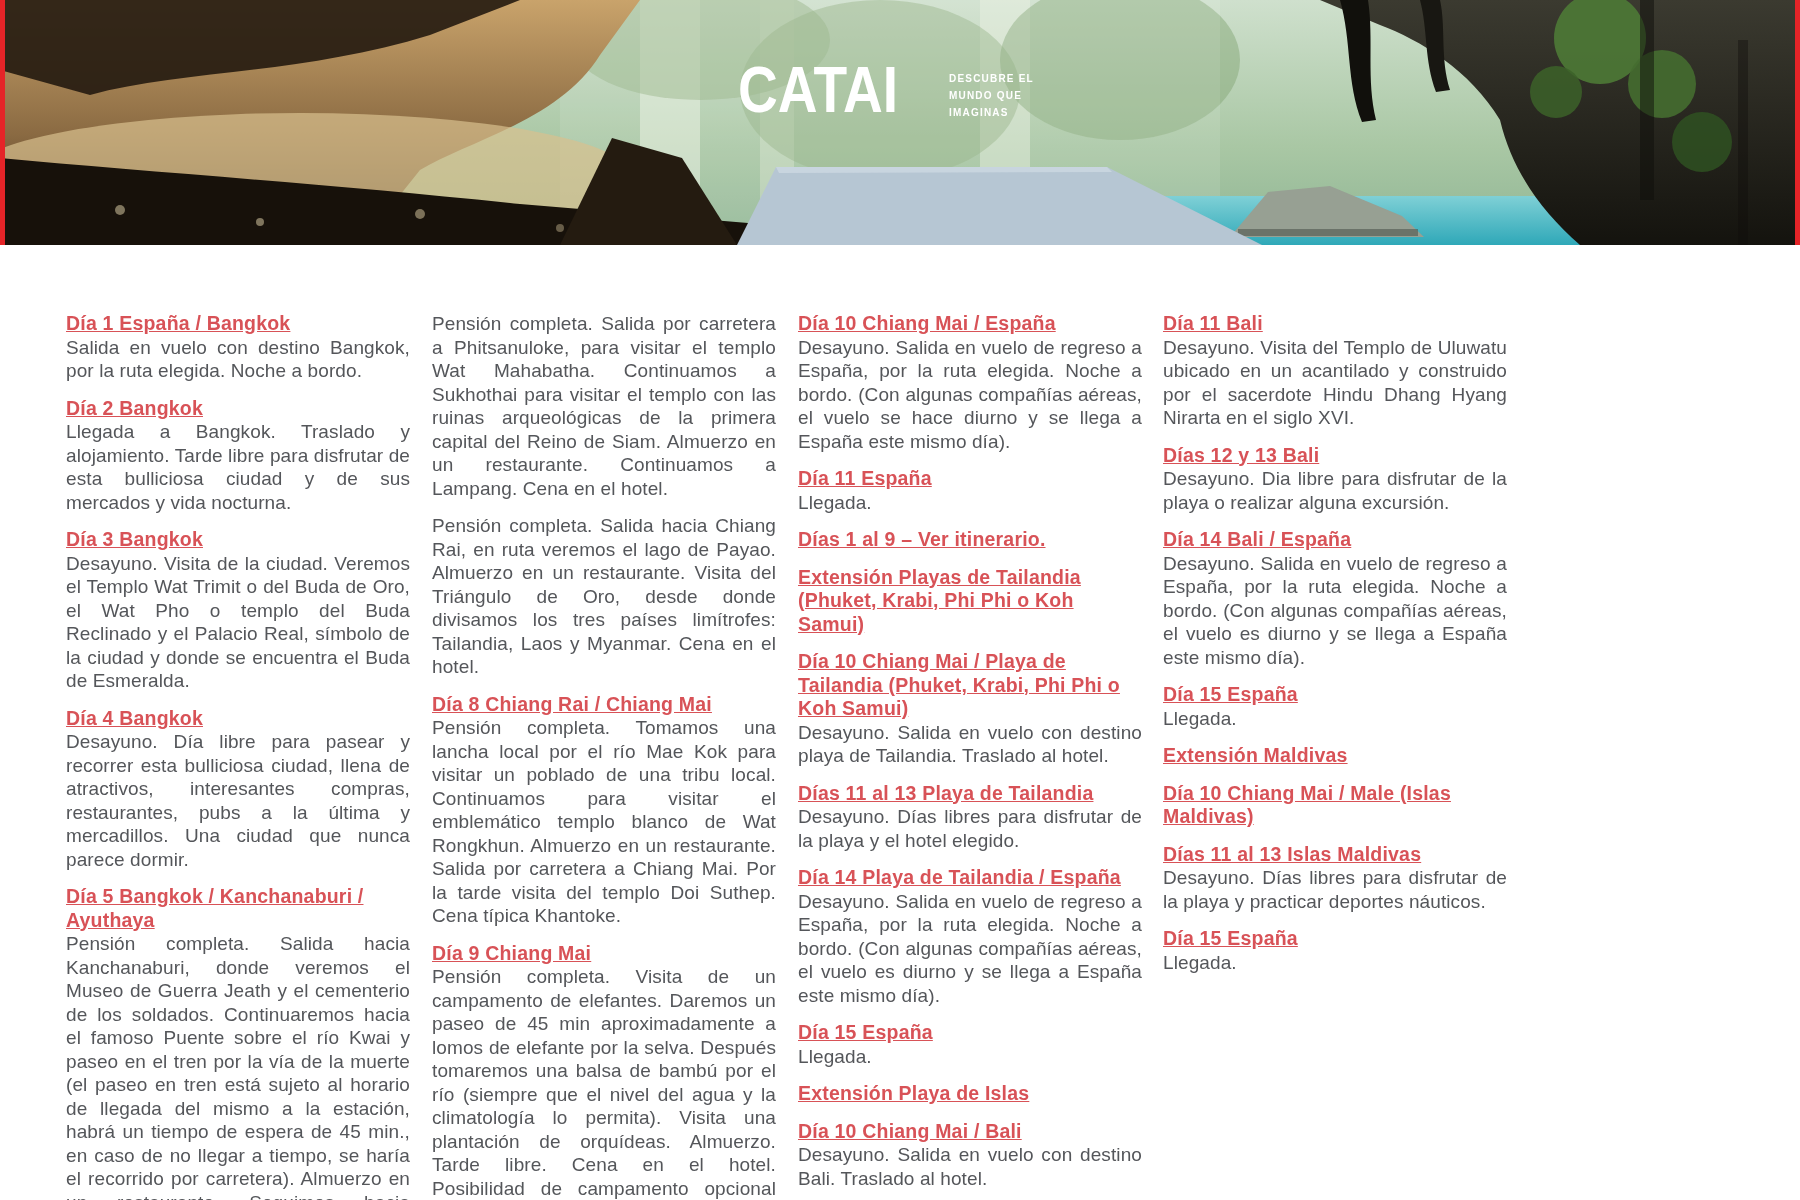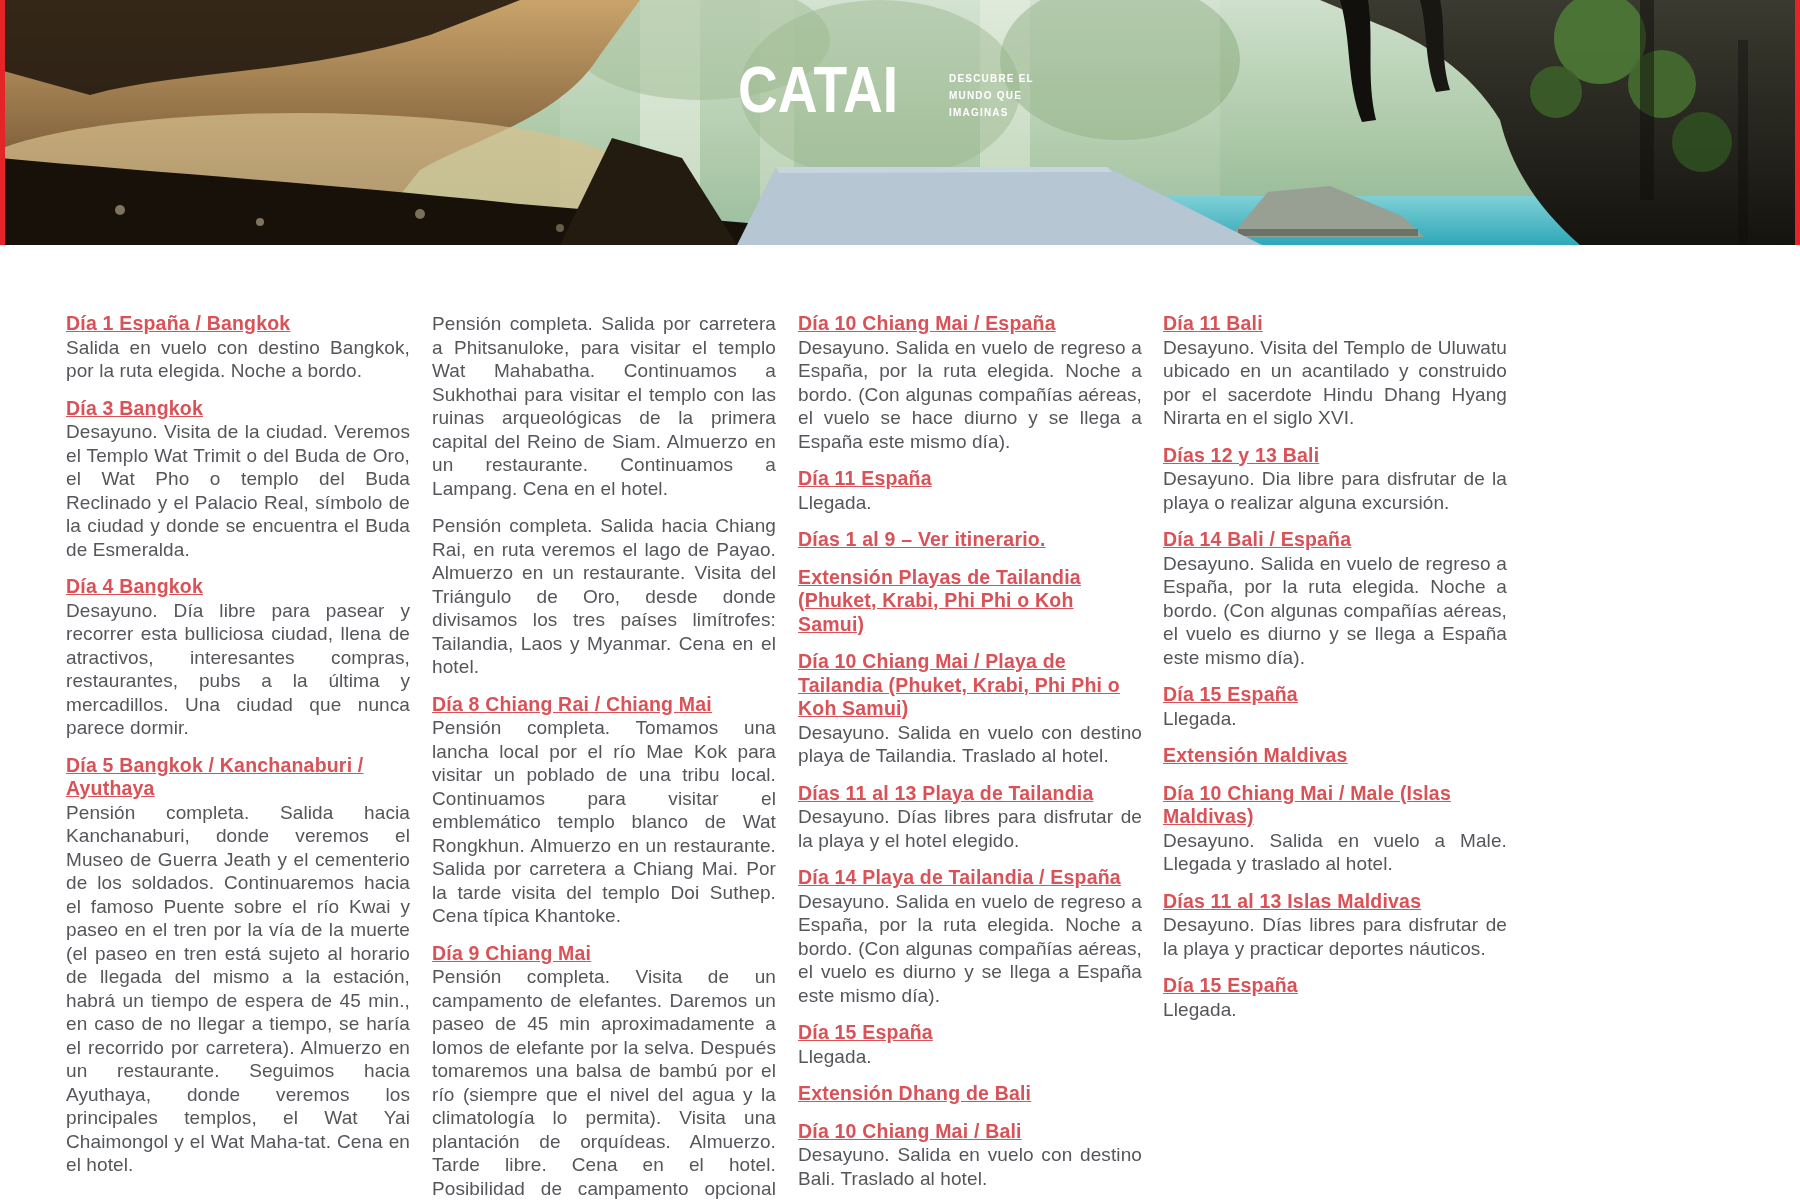--- a/index.html
+++ b/index.html
@@ -119,20 +119,24 @@
   </div>
 </div>
 
 <div>
   <div class="col col1">
       <div class="block">
         <h3>Día 1 España / Bangkok</h3>
         <p>Salida en vuelo con destino Bangkok, por la ruta elegida. Noche a bordo.</p>
       </div>
       <div class="block">
+        <h3>Día 2 Bangkok</h3>
+        <p>Llegada a Bangkok. Traslado y alojamiento. Tarde libre para disfrutar de esta bulliciosa ciudad y de sus mercados y vida nocturna.</p>
+      </div>
+      <div class="block">
         <h3>Día 3 Bangkok</h3>
         <p>Desayuno. Visita de la ciudad. Veremos el Templo Wat Trimit o del Buda de Oro, el Wat Pho o templo del Buda Reclinado y el Palacio Real, símbolo de la ciudad y donde se encuentra el Buda de Esmeralda.</p>
       </div>
       <div class="block">
         <h3>Día 4 Bangkok</h3>
         <p>Desayuno. Día libre para pasear y recorrer esta bulliciosa ciudad, llena de atractivos, interesantes compras, restaurantes, pubs a la última y mercadillos. Una ciudad que nunca parece dormir.</p>
       </div>
       <div class="block">
         <h3>Día 5 Bangkok / Kanchanaburi / Ayuthaya</h3>
         <p>Pensión completa. Salida hacia Kanchanaburi, donde veremos el Museo de Guerra Jeath y el cementerio de los soldados. Continuaremos hacia el famoso Puente sobre el río Kwai y paseo en el tren por la vía de la muerte (el paseo en tren está sujeto al horario de llegada del mismo a la estación, habrá un tiempo de espera de 45 min., en caso de no llegar a tiempo, se haría el recorrido por carretera). Almuerzo en un restaurante. Seguimos hacia Ayuthaya, donde veremos los principales templos, el Wat Yai Chaimongol y el Wat Maha-tat. Cena en el hotel.</p>
@@ -179,21 +183,21 @@
       </div>
       <div class="block">
         <h3>Día 14 Playa de Tailandia / España</h3>
         <p>Desayuno. Salida en vuelo de regreso a España, por la ruta elegida. Noche a bordo. (Con algunas compañías aéreas, el vuelo es diurno y se llega a España este mismo día).</p>
       </div>
       <div class="block">
         <h3>Día 15 España</h3>
         <p>Llegada.</p>
       </div>
       <div class="block section">
-        <h3>Extensión Dhang de Bali</h3>
+        <h3>Extensión Playa de Islas</h3>
       </div>
       <div class="block">
         <h3>Día 10 Chiang Mai / Bali</h3>
         <p>Desayuno. Salida en vuelo con destino Bali. Traslado al hotel.</p>
       </div>
     </div>
   <div class="col col4">
       <div class="block">
         <h3>Día 11 Bali</h3>
         <p>Desayuno. Visita del Templo de Uluwatu ubicado en un acantilado y construido por el sacerdote Hindu Dhang Hyang Nirarta en el siglo XVI.</p>
@@ -208,21 +212,20 @@
       </div>
       <div class="block">
         <h3>Día 15 España</h3>
         <p>Llegada.</p>
       </div>
       <div class="block section">
         <h3>Extensión Maldivas</h3>
       </div>
       <div class="block">
         <h3>Día 10 Chiang Mai / Male (Islas Maldivas)</h3>
-        <p>Desayuno. Salida en vuelo a Male. Llegada y traslado al hotel.</p>
       </div>
       <div class="block">
         <h3>Días 11 al 13 Islas Maldivas</h3>
         <p>Desayuno. Días libres para disfrutar de la playa y practicar deportes náuticos.</p>
       </div>
       <div class="block">
         <h3>Día 15 España</h3>
         <p>Llegada.</p>
       </div>
     </div>

